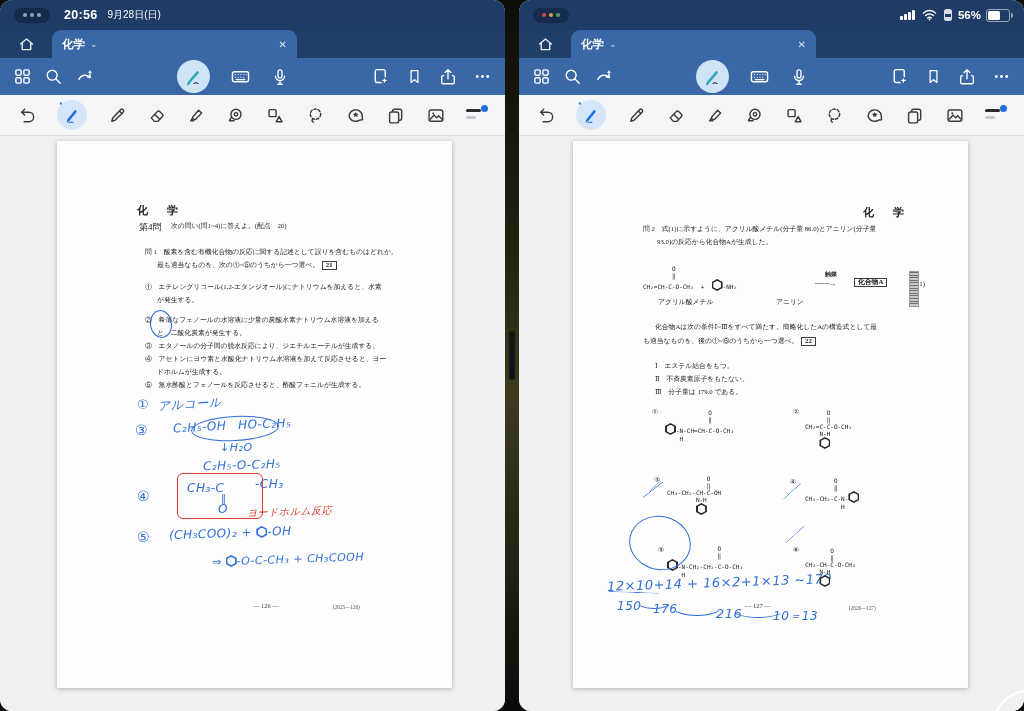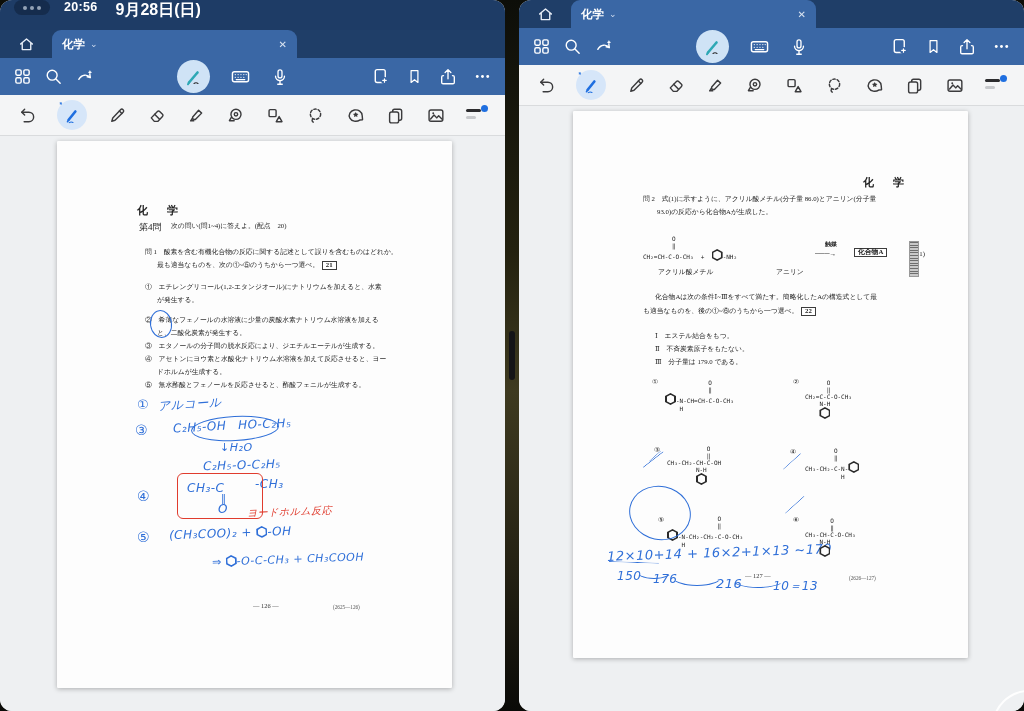--- a/index.html
+++ b/index.html
@@ -6,28 +6,28 @@
   body{
     width:1024px;height:711px;position:relative;overflow:hidden;
     font-family:"Liberation Sans","DejaVu Sans",sans-serif;
     background:linear-gradient(180deg,#0d0e09 0%,#23210f 35%,#3e3a20 55%,#242113 80%,#0a0a07 100%);
   }
   .win{position:absolute;top:0;height:711px;width:505px;border-radius:12px;overflow:hidden;z-index:10;
        display:flex;flex-direction:column;background:#eef0f2}
   #win-left{left:0}
   #win-right{left:519px}
   
-  .statusbar{height:30px;background:#1e3c66;display:flex;align-items:flex-start;padding:0 14px;color:#fff;flex:none}
+  .statusbar{height:30px;background:#1e3c66;display:flex;align-items:center;padding:0 14px;color:#fff;flex:none}
   .app-pill{width:36px;height:15px;border-radius:8px;background:#152c4d;display:flex;align-items:center;justify-content:center;gap:3px;margin-right:14px}
   .app-pill i{width:4px;height:4px;border-radius:50%;display:block;background:#93a2b5}
   .app-pill.colored i:nth-child(1){background:#e0493f}
   .app-pill.colored i:nth-child(2){background:#d8a13b}
   .app-pill.colored i:nth-child(3){background:#58a55c}
   .clock{font-weight:bold;font-size:12.5px;letter-spacing:.3px}
-  .dateTxt{font-weight:bold;font-size:16px;margin-left:18px}
+  .dateTxt{font-weight:normal;font-size:10px;margin-left:10px}
   .statspacer{flex:1}
   .sig{display:flex;align-items:flex-end;gap:1.5px;margin-right:7px}
   .sig i{width:2.5px;background:#fff;border-radius:1px;display:block}
   .wifi{margin-right:7px}
   .accic{width:8px;height:12px;border-radius:2.5px;background:#d6dde6;position:relative;margin-right:6px}
   .accic:after{content:"";position:absolute;left:1px;right:1px;top:4.5px;height:3px;background:#1e3c66}
   .battxt{font-size:11.5px;font-weight:600;margin-right:5px}
   .batt{width:22px;height:11px;border:1px solid rgba(255,255,255,.55);border-radius:3px;position:relative}
   .batt i{position:absolute;left:1px;top:1px;bottom:1px;width:55%;background:#fff;border-radius:1.5px;display:block}
   .batt:after{content:"";position:absolute;right:-3.5px;top:3px;width:2px;height:5px;background:rgba(255,255,255,.55);border-radius:0 2px 2px 0}
@@ -308,20 +308,45 @@
           <span class="txt hw" style="left: 155px; top: 412px; font-size: 11px; transform: rotate(-2deg);">⇒ <span class="hex"></span>-O-C-CH₃ + CH₃COOH</span>
           <div class="mark m-ellipse blue" style="left: 93px; top: 169px; width: 20px; height: 26px; transform: rotate(-8deg);"></div>
           <div class="mark m-ellipse blue" style="left: 134px; top: 275px; width: 86px; height: 23px; transform: rotate(-3deg);"></div>
           <div class="mark m-rect red" style="left: 120px; top: 332px; width: 84px; height: 44px;"></div>
         </div>
     </div>
   </div>
 </div>
 
 <div class="win" id="win-right">
+  <div class="statusbar">
+    <div class="app-pill colored">
+        <i></i>
+        <i></i>
+        <i></i>
+      </div>
+    <div class="statspacer"></div>
+    <div class="sig">
+        <i style="height:3.5px"></i>
+        <i style="height:5.5px"></i>
+        <i style="height:7.5px"></i>
+        <i style="height:9.5px"></i>
+      </div>
+    <svg class="wifi" width="15" height="12" viewBox="0 0 16 12" fill="none" stroke="#fff" stroke-width="1.5" stroke-linecap="round">
+        <path d="M1.5 4 a9 9 0 0 1 13 0"></path>
+        <path d="M3.8 6.6 a6 6 0 0 1 8.4 0"></path>
+        <path d="M6.1 9.2 a3 3 0 0 1 3.8 0"></path>
+        <circle cx="8" cy="10.8" r="1" fill="#fff" stroke="none"></circle>
+      </svg>
+    <span class="accic"></span>
+    <span class="battxt">56%</span>
+    <span class="batt">
+        <i></i>
+      </span>
+  </div>
   <div class="tabbar">
     <div class="homebtn">
       <svg width="17" height="17" viewBox="0 0 20 20" fill="none" stroke="currentColor" stroke-width="1.6" stroke-linecap="round" stroke-linejoin="round">
           <path d="M3 9.5 L10 3.5 L17 9.5 M5 8.5 V16 H15 V8.5"></path>
         </svg>
     </div>
     <div class="tab">
       <span class="tlabel">化学</span>
       <span class="chev">⌄</span>
       <span class="tclose">✕</span>

